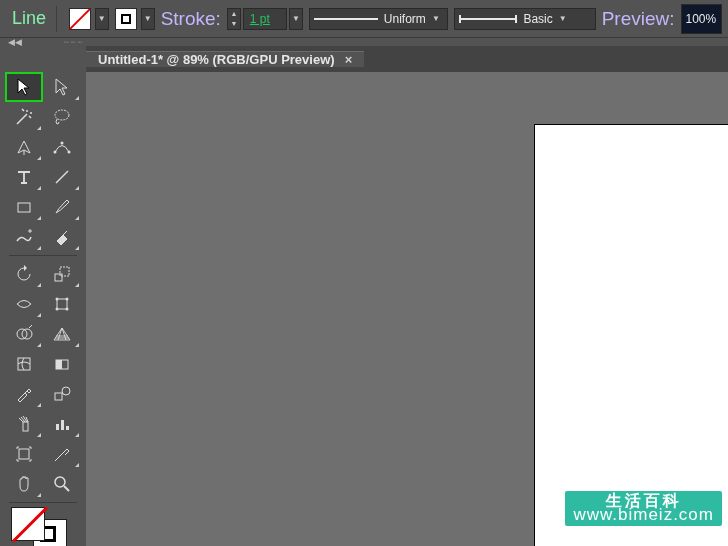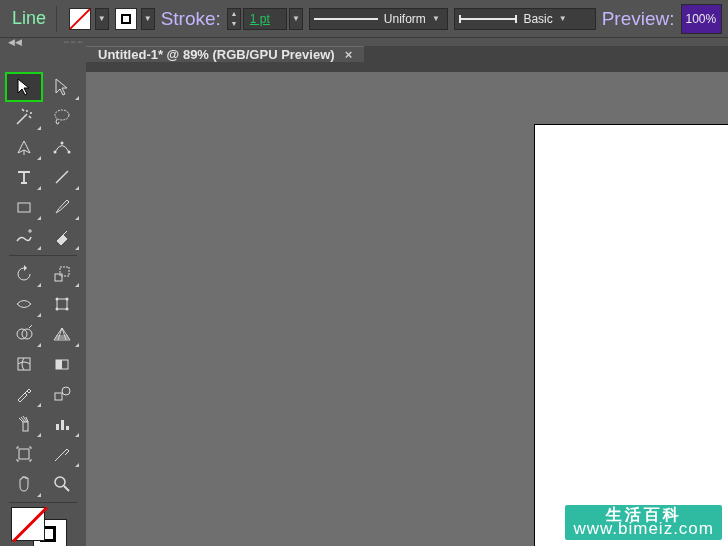--- a/index.html
+++ b/index.html
@@ -50,29 +50,29 @@
     background:#3d3d3d; border:1px solid #292929; padding:0 4px; gap:6px;
   }
   .profile .linepreview { width:64px; height:2px; background:#e8e8e8; }
   .profile .txt { font-size:12px; }
   .profile .linebasic { width:58px; height:2px; background:#e8e8e8; position:relative; }
   .profile .linebasic:before, .profile .linebasic:after {
     content:""; position:absolute; top:-3px; width:2px; height:8px; background:#e8e8e8;
   }
   .profile .linebasic:before { left:0; } .profile .linebasic:after { right:0; }
   .opacity-input {
-    height:30px; width:46px; background:#4c1d95; border:1px solid #292929;
+    height:30px; width:46px; background:#0f172a; border:1px solid #292929;
     display:flex; align-items:center; padding:0 4px; color:#eaeaea;
   }
   
   .griprow { height:8px; display:flex; align-items:center; }
   .griprow .collapse { width:30px; color:#bcbcbc; font-size:9px; padding-left:8px; }
   .griprow .dots { margin-left:34px; color:#777; font-size:8px; letter-spacing:2px; }
   
-  .tabbar { height:26px; background:#434343; display:flex; align-items:flex-start; margin-left:86px; }
+  .tabbar { height:26px; background:#434343; display:flex; align-items:center; margin-left:86px; }
   .tab {
     display:flex; align-items:center; gap:10px;
     background:#535353; padding:0 12px;
     border-top:1px solid #6a6a6a;
     color:#e6e6e6; font-size:13px; font-weight:600;
   }
   .tab .close { font-size:13px; color:#d0d0d0; }
   
   .toolpanel {
     position:absolute; left:5px; top:72px;
@@ -104,21 +104,21 @@
   .canvas-area {
     position:absolute; left:86px; top:72px; right:0; bottom:0;
     background:#6f6f6f;
   }
   .artboard {
     position:absolute; left:448px; top:52px; width:280px; height:480px;
     background:#fff; border:1px solid #000;
   }
   
   .watermark {
-    position:absolute; right:6px; bottom:6px;
+    position:absolute; right:6px; bottom:20px;
     background:rgba(24, 180, 152, 0.9);
     color:#fff; padding:3px 8px 4px 8px; border-radius:2px;
     font-size:11px; line-height:14px; text-align:center;
   }
   .watermark .big { font-size:16px; font-weight:700; letter-spacing:3px; }
   .watermark .small { font-size:17px; letter-spacing:1px; }
 </style>
 </head>
 <body>
 

